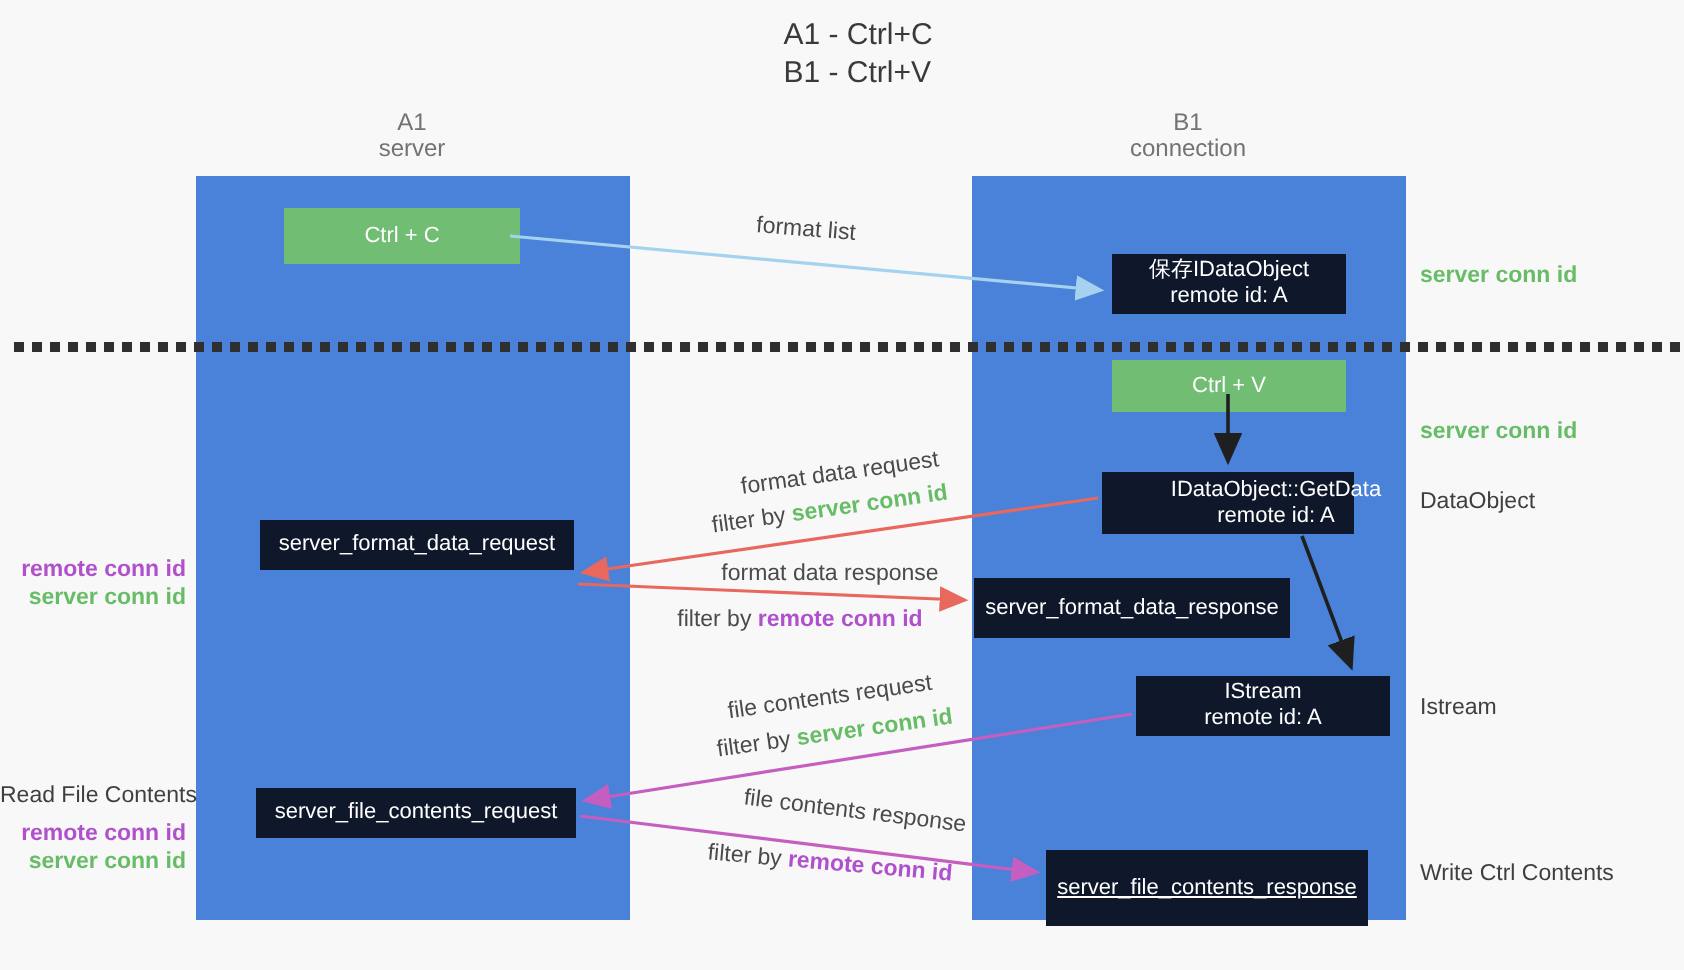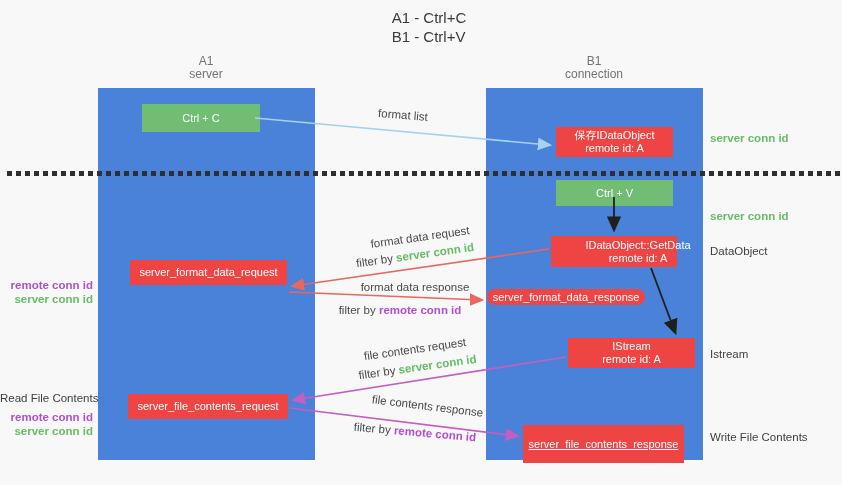--- a/index.html
+++ b/index.html
@@ -27,28 +27,28 @@
   .dotted-divider {
     top:171px; left:7px; width:835px; height:5px; z-index:2;
     background:repeating-linear-gradient(90deg,#2f2f2f 0 5px,transparent 5px 9px);
   }
 
   .node {
     z-index:3; display:flex; flex-direction:column; align-items:center; justify-content:center;
     color:#fff; font-size:11px; line-height:13px; text-align:center;
   }
   .node.green  { background:#71bd74; }
-  .node.orange { background:#ef4444; }
+  .node.orange { background:#0f172a; }
 
   .n-ctrl-c    { left:142px; top:104px; width:118px; height:28px; }
   .n-save-obj  { left:556px; top:127px; width:117px; height:30px; }
   .n-ctrl-v    { left:556px; top:180px; width:117px; height:26px; }
   .n-getdata   { left:551px; top:236px; width:126px; height:31px;padding-left:48px; }
   .n-fmt-req   { left:130px; top:260px; width:157px; height:25px; }
-  .n-fmt-resp  { left:487px; top:289px; width:158px; height:16px;border-radius:11px; }
+  .n-fmt-resp  { left:487px; top:289px; width:158px; height:30px; }
   .n-istream   { left:568px; top:338px; width:127px; height:30px; }
   .n-file-req  { left:128px; top:394px; width:160px; height:25px; }
   .n-file-resp { left:523px; top:425px; width:161px; height:38px;text-decoration:underline; }
 
   .side-label { font-size:11.5px; z-index:3; white-space:nowrap; }
   .side-label.dark { color:#3f3f3f; }
   .green-txt  { color:#67bd67; font-weight:bold; }
   .purple-txt { color:#b050cc; font-weight:bold; }
 
   .rs { left:710px; }
@@ -128,21 +128,21 @@
   <div>server_file_contents_request</div>
 </div>
 <div class="abs node orange n-file-resp">
   <div>server_file_contents_response</div>
 </div>
 
 <div class="abs side-label rs rs-server1 green-txt">server conn id</div>
 <div class="abs side-label rs rs-server2 green-txt">server conn id</div>
 <div class="abs side-label rs rs-dataobj dark">DataObject</div>
 <div class="abs side-label rs rs-istream dark">Istream</div>
-<div class="abs side-label rs rs-write dark">Write File Contents</div>
+<div class="abs side-label rs rs-write dark">Write Ctrl Contents</div>
 
 <div class="abs side-label ls ls-conn1">
   <div class="purple-txt">remote conn id</div>
   <div class="green-txt">server conn id</div>
 </div>
 <div class="abs side-label ls ls-read dark">Read File Contents</div>
 <div class="abs side-label ls ls-conn2">
   <div class="purple-txt">remote conn id</div>
   <div class="green-txt">server conn id</div>
 </div>

